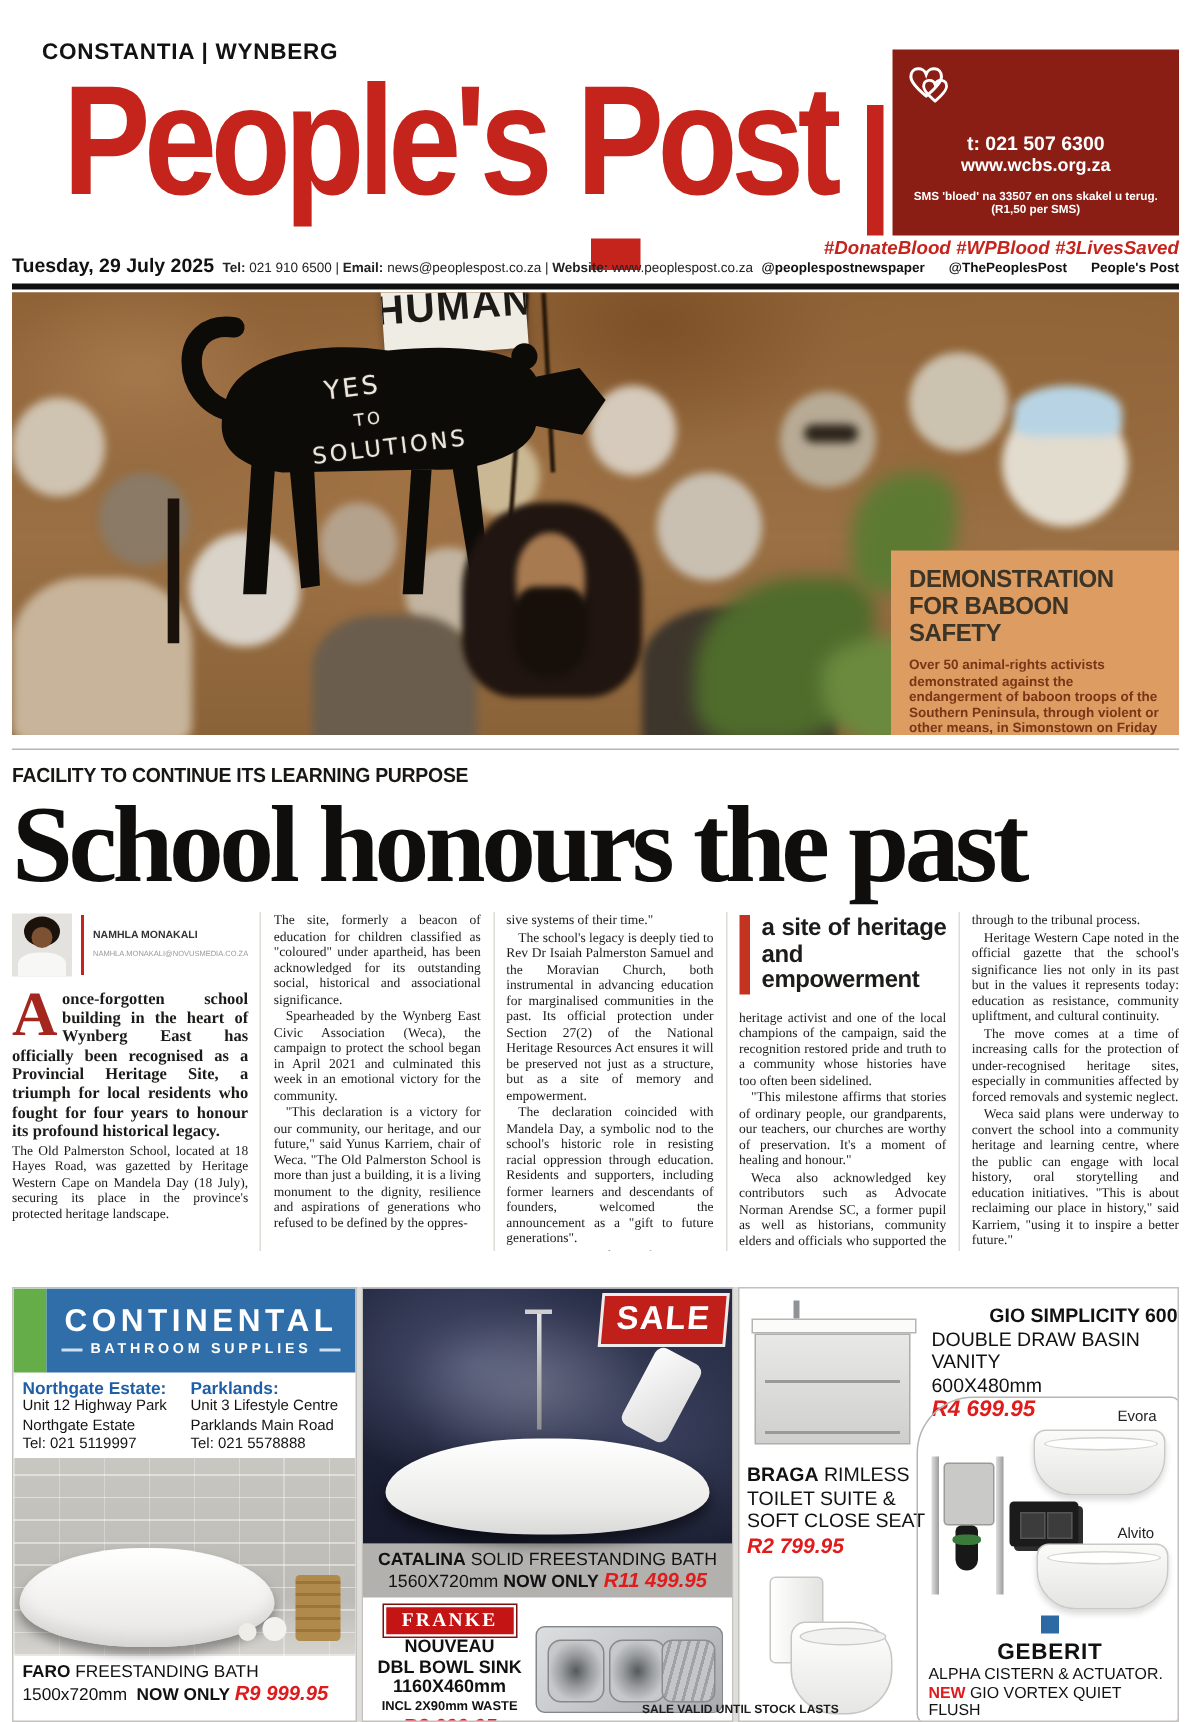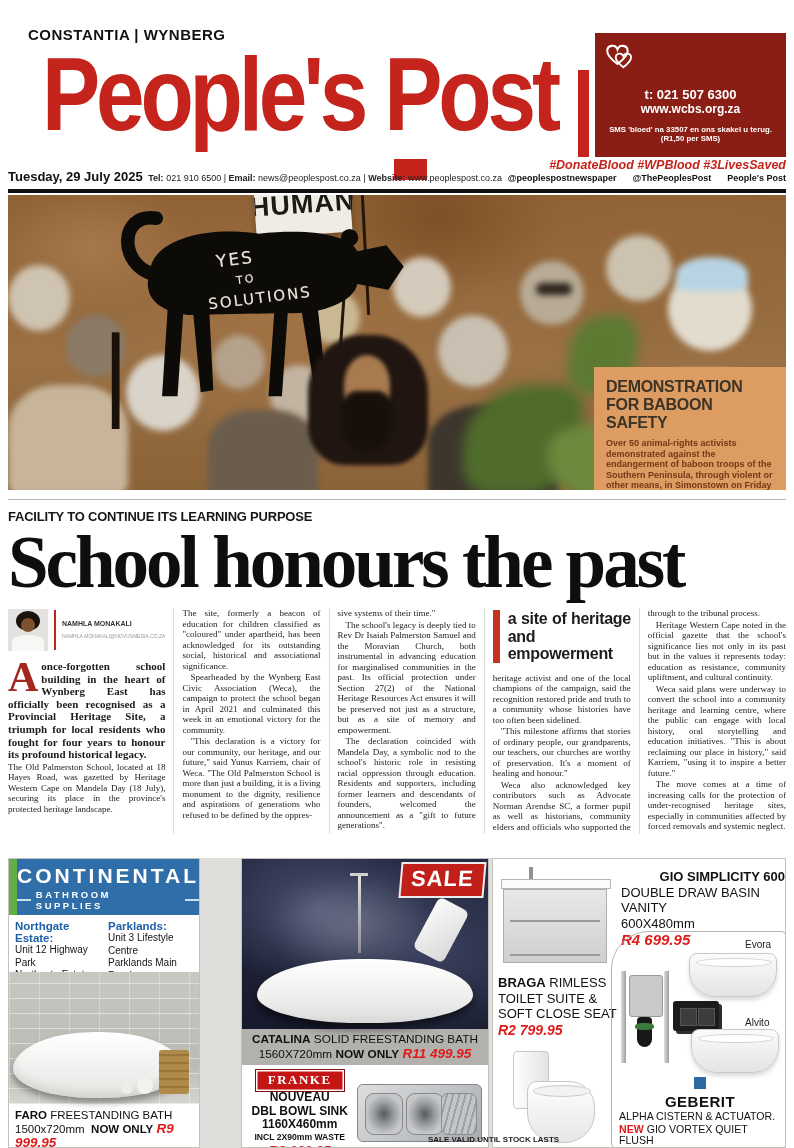--- a/index.html
+++ b/index.html
@@ -71,21 +71,21 @@
   .byline-rule{width:2px;height:40px;background:#c4241c;flex:0 0 2px;}
   .by-name{font-family:"Liberation Sans",sans-serif;font-size:7px;font-weight:bold;color:#333;}
   .by-mail{font-family:"Liberation Sans",sans-serif;font-size:5px;color:#999;margin-top:2px;}
   .lead{font-weight:bold;font-size:11px;line-height:12.6px;text-indent:0 !important;}
   .dropcap{float:left;font-size:42px;line-height:34px;font-weight:bold;color:#a3271e;padding-right:3px;}
   .pquote{border-left:7px solid #c4331f;padding-left:8px;margin:2px 0 10px;font-family:"Liberation Sans",sans-serif;font-size:16px;font-weight:bold;line-height:17.5px;color:#1d1c1a;letter-spacing:-.3px;}
 
   
   .ads{position:relative;margin:9px 8px 0;height:290px;background:#dfdedb;}
   .panel{position:absolute;top:0;height:290px;background:#fff;border:1px solid #c2c1be;box-sizing:border-box;overflow:hidden;}
-  .ad-left{left:0;width:192px;}
+  .ad-left{left:0;width:230px;}
   .ad-mid{left:233px;width:248px;}
   .ad-right{left:484px;width:294px;}
   .logo-row{display:flex;height:56px;}
   .logo-green{width:22px;background:#64ad48;}
   .logo-blue{flex:1;background:#2f6ea8;color:#fff;display:flex;flex-direction:column;align-items:center;justify-content:center;}
   .logo-main{font-size:21px;font-weight:bold;letter-spacing:3px;}
   .logo-sub-row{display:flex;align-items:center;gap:5px;margin-top:1px;}
   .logo-dash{width:14px;height:2px;background:#cfe0ee;}
   .logo-sub{font-size:9.5px;font-weight:bold;letter-spacing:2.5px;}
   .addr-row{display:flex;padding:5px 6px 4px;gap:8px;height:57px;box-sizing:border-box;}
@@ -306,22 +306,22 @@
       <div class="col">
         <div class="pquote">a site of heritage and empowerment</div>
         <p class="noind">heritage activist and one of the local champions of the campaign, said the recognition restored pride and truth to a community whose histories have too often been sidelined.</p>
         <p>"This milestone affirms that stories of ordinary people, our grandparents, our teachers, our churches are worthy of preservation. It's a moment of healing and honour."</p>
         <p>Weca also acknowledged key contributors such as Advocate Norman Arendse SC, a former pupil as well as historians, community elders and officials who supported the nomination</p>
       </div>
 
       <div class="col">
         <p class="noind">through to the tribunal process.</p>
         <p>Heritage Western Cape noted in the official gazette that the school's significance lies not only in its past but in the values it represents today: education as resistance, community upliftment, and cultural continuity.</p>
+        <p>The move comes at a time of increasing calls for the protection of under-recognised heritage sites, especially in communities affected by forced removals and systemic neglect.</p>
         <p>Weca said plans were underway to convert the school into a community heritage and learning centre, where the public can engage with local history, oral storytelling and education initiatives. "This is about reclaiming our place in history," said Karriem, "using it to inspire a better future."</p>
-        <p>The move comes at a time of increasing calls for the protection of under-recognised heritage sites, especially in communities affected by forced removals and systemic neglect.</p>
       </div>
     </div>
   </section>
 
   <section class="ads">
 
     <div class="panel ad-left">
       <div class="logo-row">
         <div class="logo-green"></div>
         <div class="logo-blue">

